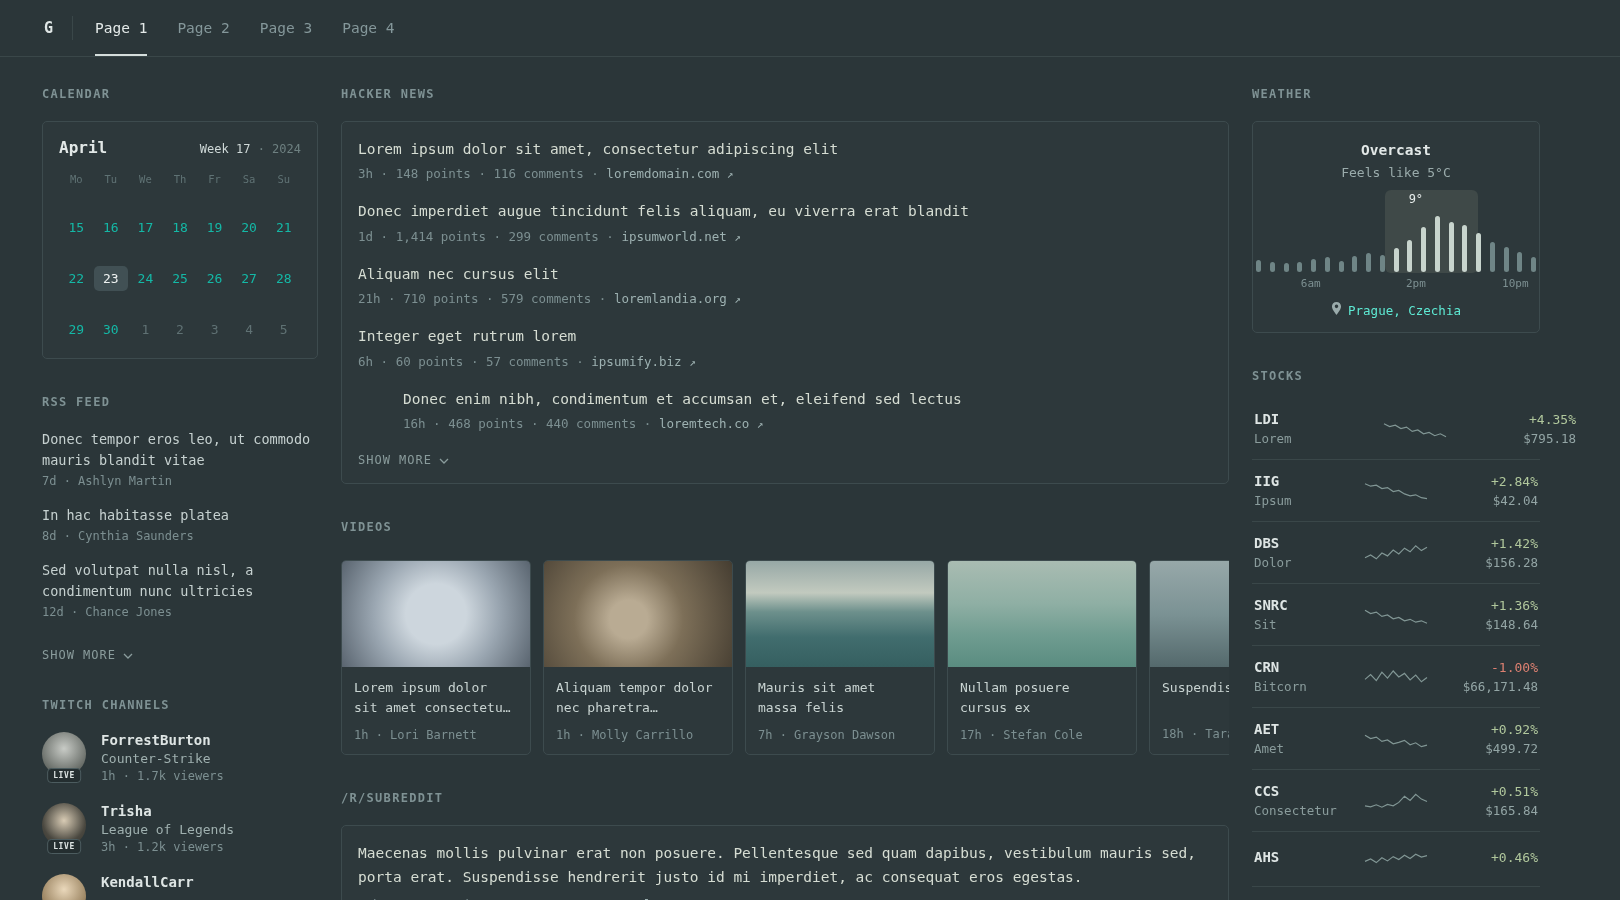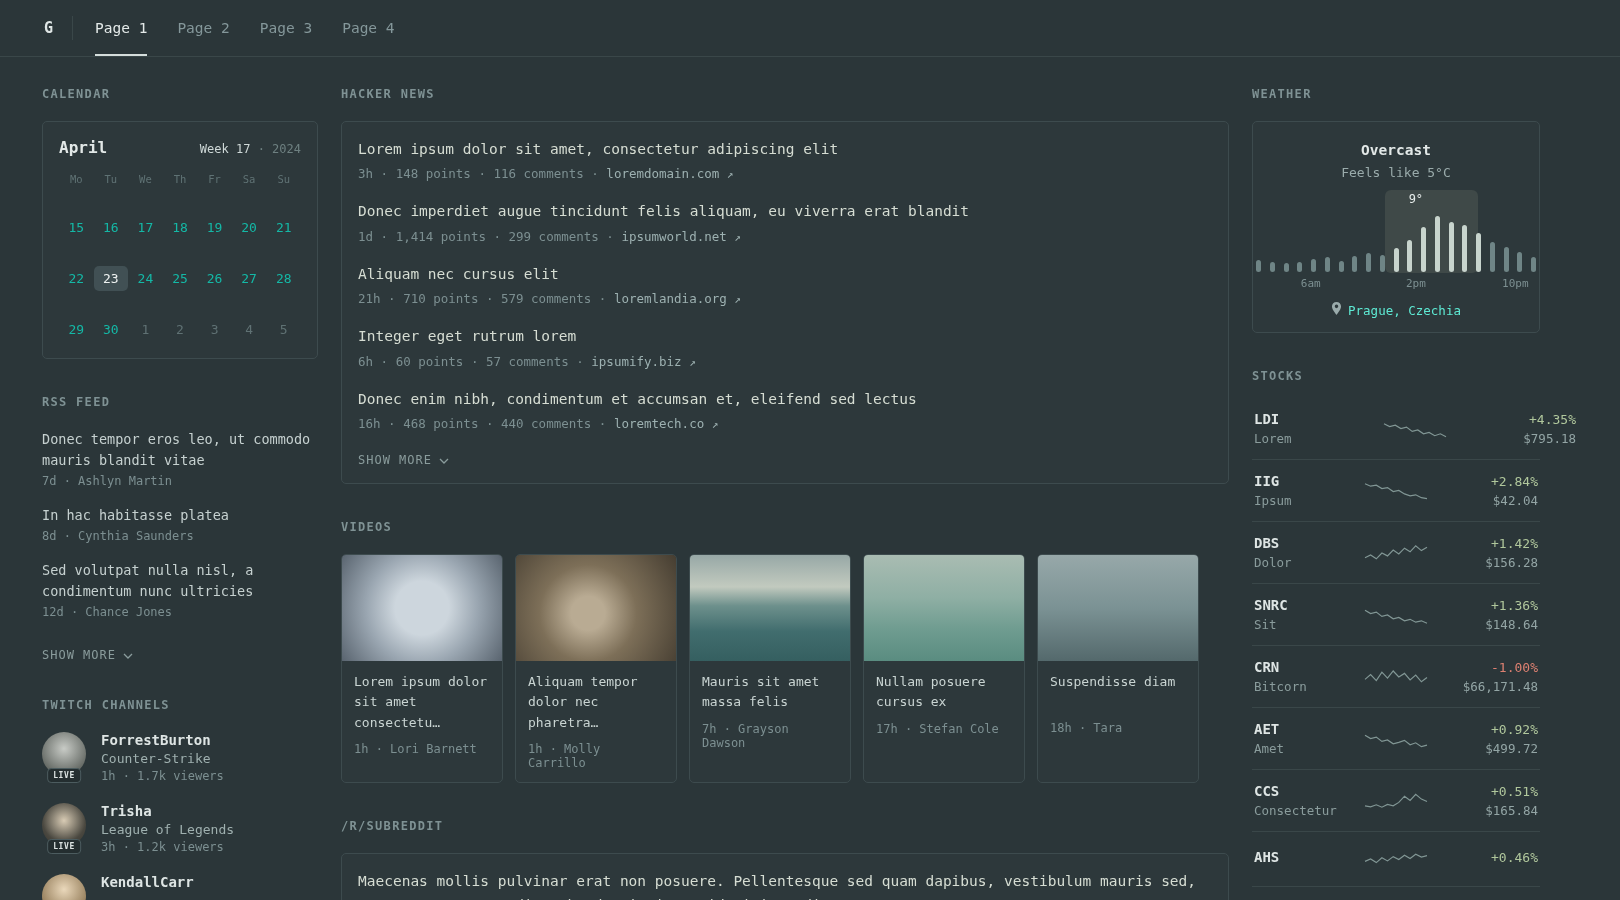--- a/index.html
+++ b/index.html
@@ -94,32 +94,32 @@
     background: #242e30; border: 1px solid #4c5c5f; color: #dde4e3;
     font-size: 8px; font-weight: 700; letter-spacing: 0.6px;
     padding: 2px 5px; border-radius: 4px;
   }
   .tw-name { font-size: 14px; font-weight: 700; color: #dee5e4; margin-bottom: 3px; display: block; }
   .tw-cat { font-size: 13px; color: #9fb0af; margin-bottom: 3px; }
   .tw-meta { font-size: 12px; color: #7c8f91; }
 
   
   .hn-item { margin-bottom: 19px; }
-  .hn-item:last-of-type { margin-bottom: 10px; }
+  .hn-item:last-of-type { margin-bottom: 10px; margin-left: 45px; }
   .hn-title { font-size: 14.5px; color: #d6ddd3; margin-bottom: 6px; display: block; line-height: 1.55; }
   .hn-meta { font-size: 12.5px; color: #7c8f91; }
   .domain-link { color: #9db1b1; }
   .ext-icon { color: #9db1b1; font-size: 11px; }
 
   
   .videos-row { display: flex; gap: 12px; overflow: hidden; }
   .video-card {
-    width: 162px; flex: none;
+    width: 190px; flex: none;
     border: 1px solid #3d4b4e; border-radius: 5px; overflow: hidden;
-    background: rgba(255,255,255,0.012); cursor: pointer;
+    background: rgba(255,255,255,0.012); cursor: pointer; margin-top: 6px;
   }
   .video-thumb { height: 106px; }
   .thumb-0 { background: radial-gradient(circle at 50% 50%, #cdd6dd 0 28%, #9aa6b1 58%, #59646f 100%); }
   .thumb-1 { background: radial-gradient(circle at 45% 55%, #b9ab93 0 16%, #7d6f58 46%, #453d31 100%); }
   .thumb-2 { background: linear-gradient(180deg, #97a8a6 0%, #c2cabf 30%, #6d908c 48%, #416d6e 72%, #355f60 100%); }
   .thumb-3 { background: linear-gradient(180deg, #a9bcb2 0%, #8fafa4 40%, #6f9c90 70%, #5a8c80 100%); }
   .thumb-4 { background: linear-gradient(180deg, #97a8a9 0%, #7b9294 50%, #54696c 100%); }
   .video-body { padding: 11px 12px 12px; }
   .video-title { font-size: 13px; line-height: 1.55; color: #c9d4d2; margin-bottom: 9px; min-height: 40px; }
   .video-meta { font-size: 12px; color: #7c8f91; }

